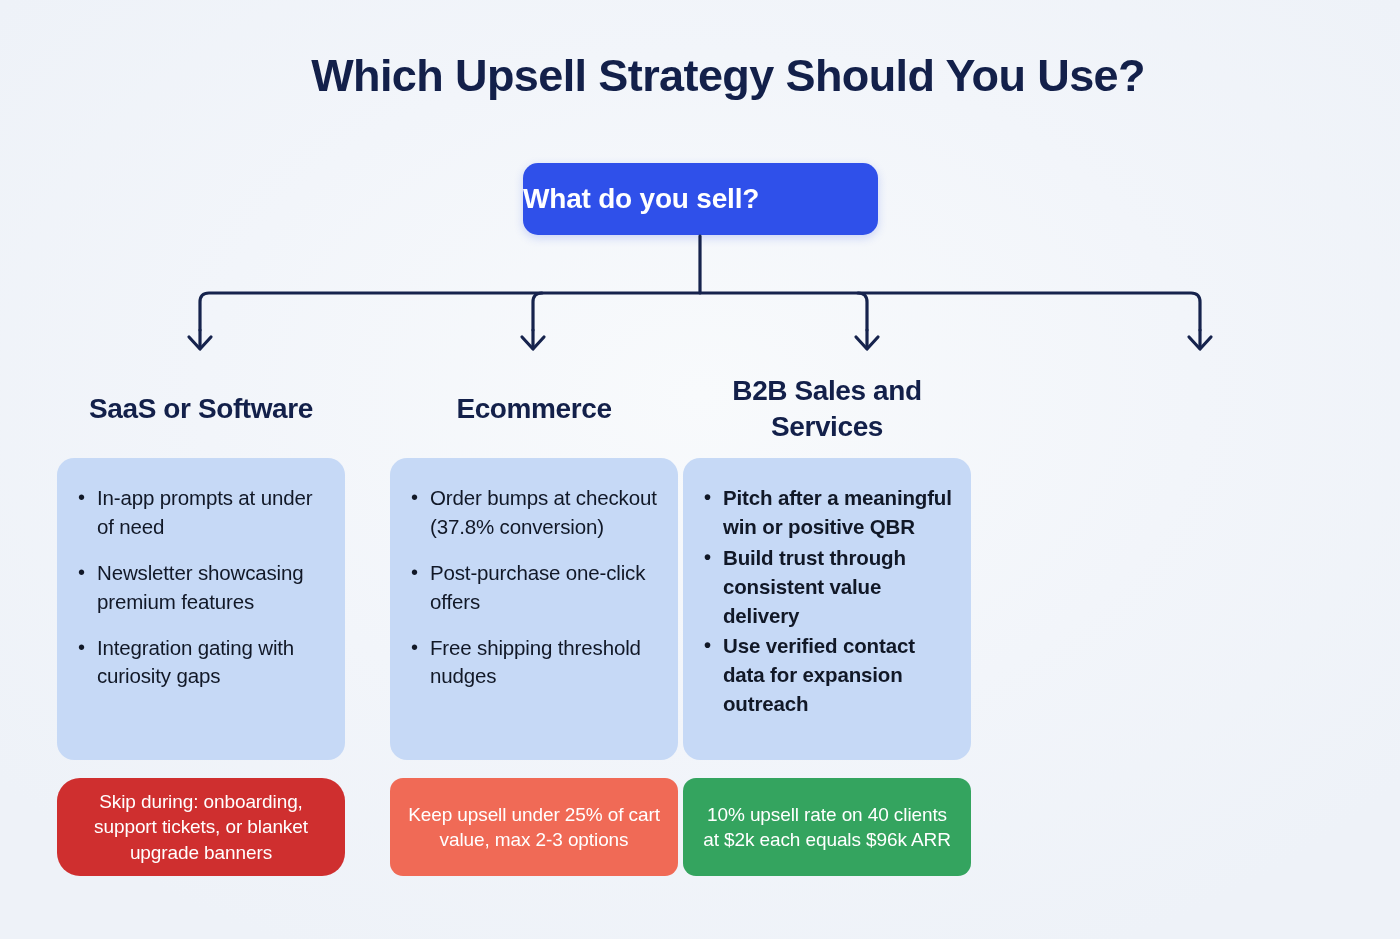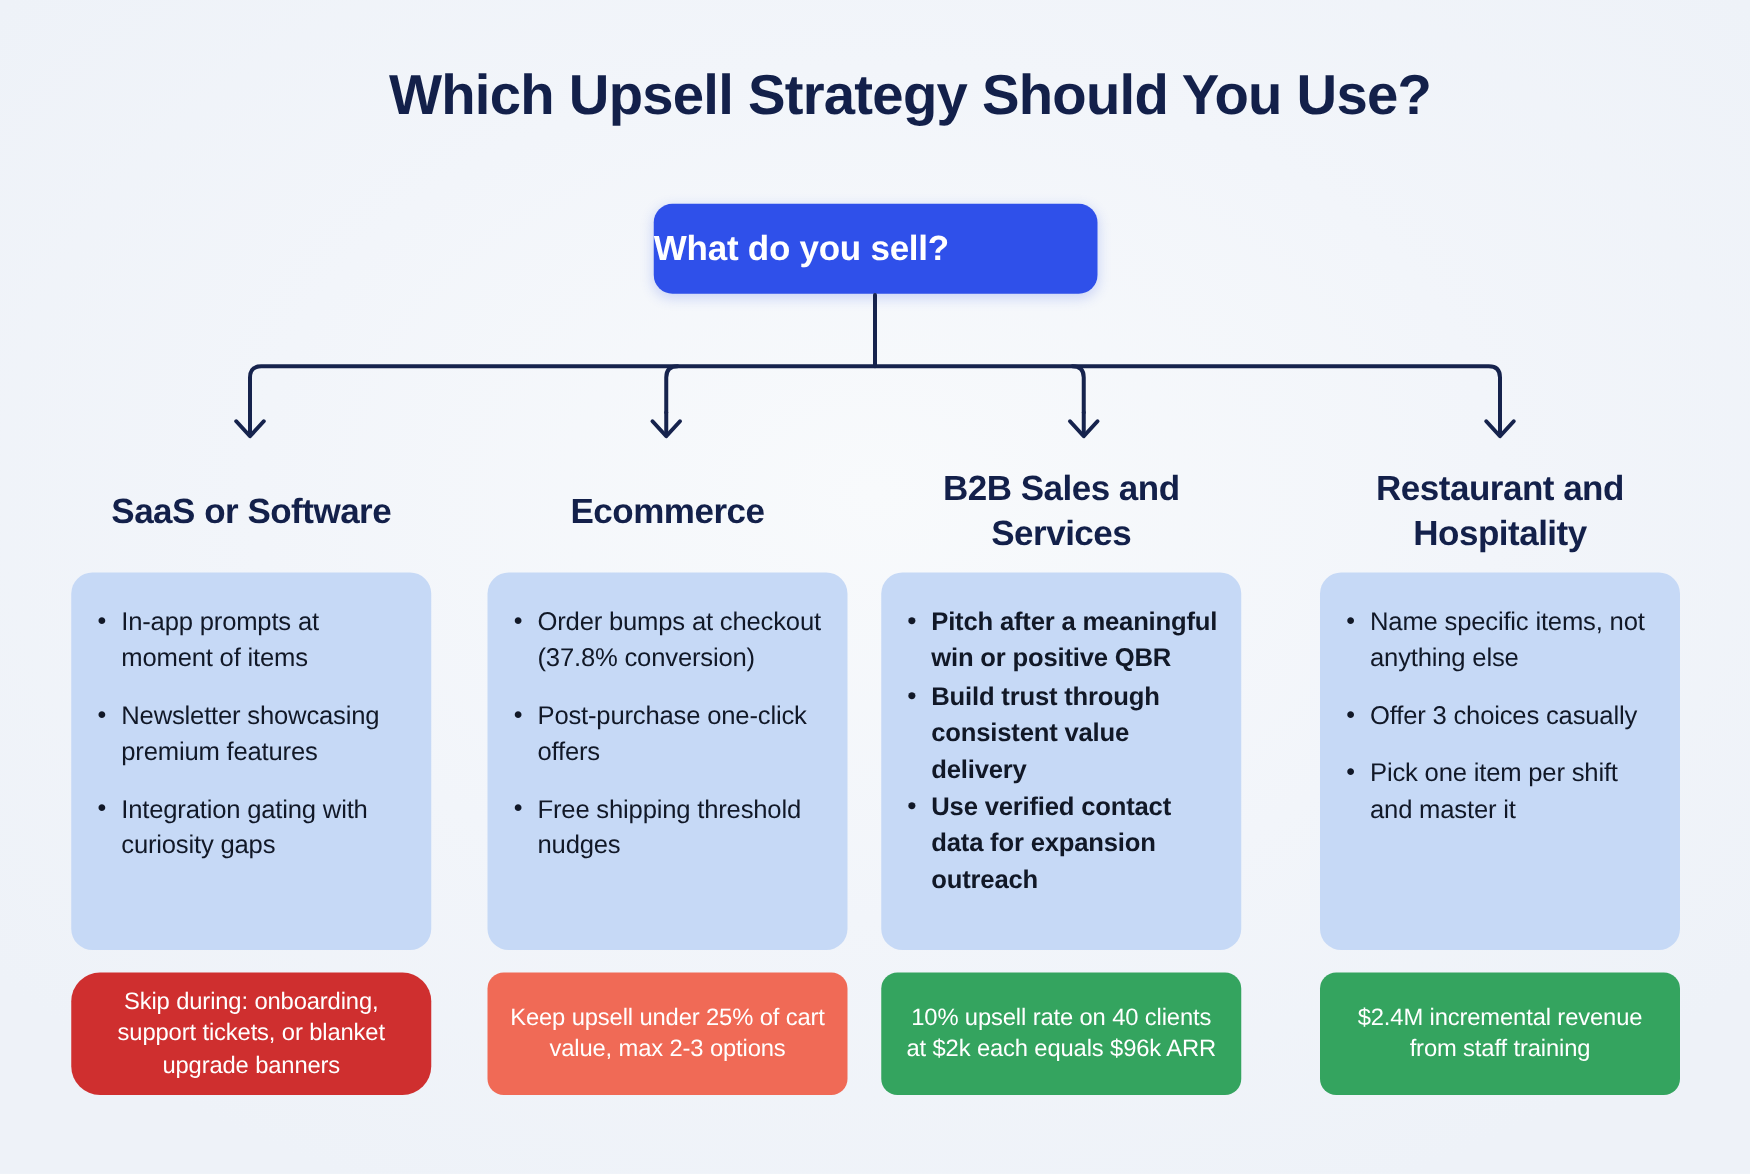--- a/index.html
+++ b/index.html
@@ -71,21 +71,21 @@
   }
 
   
   .column {
     position: absolute;
     width: 288px;
     top: 360px;
   }
   .col-1 { left: 57px; }
   .col-2 { left: 390px; }
-  .col-3 { left: 705px; }
+  .col-3 { left: 683px; }
   .col-4 { left: 1056px; }
 
   .col-heading {
     height: 98px;
     display: flex;
     align-items: center;
     justify-content: center;
     text-align: center;
     font-size: 28px;
     font-weight: bold;
@@ -180,21 +180,21 @@
       <path d="M856,337 L867,349 L878,337"></path>
       <path d="M1200,330 L1200,348"></path>
       <path d="M1189,337 L1200,349 L1211,337"></path>
     </g>
   </svg>
 
   <div class="column col-1">
     <div class="col-heading">SaaS or Software</div>
     <div class="bullet-card">
       <ul>
-        <li>In-app prompts at moment of items</li>
+        <li>In-app prompts at under of need</li>
         <li>Newsletter showcasing premium features</li>
         <li>Integration gating with curiosity gaps</li>
       </ul>
     </div>
     <div class="footer-banner" style="background:#cf2f2f;border-radius:23px;">Skip during: onboarding, support tickets, or blanket upgrade banners</div>
   </div>
 
   <div class="column col-2">
     <div class="col-heading">Ecommerce</div>
     <div class="bullet-card">
@@ -212,25 +212,14 @@
     <div class="bullet-card tight">
       <ul>
         <li>Pitch after a meaningful win or positive QBR</li>
         <li>Build trust through consistent value delivery</li>
         <li>Use verified contact data for expansion outreach</li>
       </ul>
     </div>
     <div class="footer-banner" style="background:#34a45f;">10% upsell rate on 40 clients at $2k each equals $96k ARR</div>
   </div>
 
-  <div class="column col-4">
-    <div class="col-heading">Restaurant and Hospitality</div>
-    <div class="bullet-card">
-      <ul>
-        <li>Name specific items, not anything else</li>
-        <li>Offer 3 choices casually</li>
-        <li>Pick one item per shift and master it</li>
-      </ul>
-    </div>
-    <div class="footer-banner" style="background:#34a45f;">$2.4M incremental revenue from staff training</div>
-  </div>
 
 </div>
 
 </body></html>

